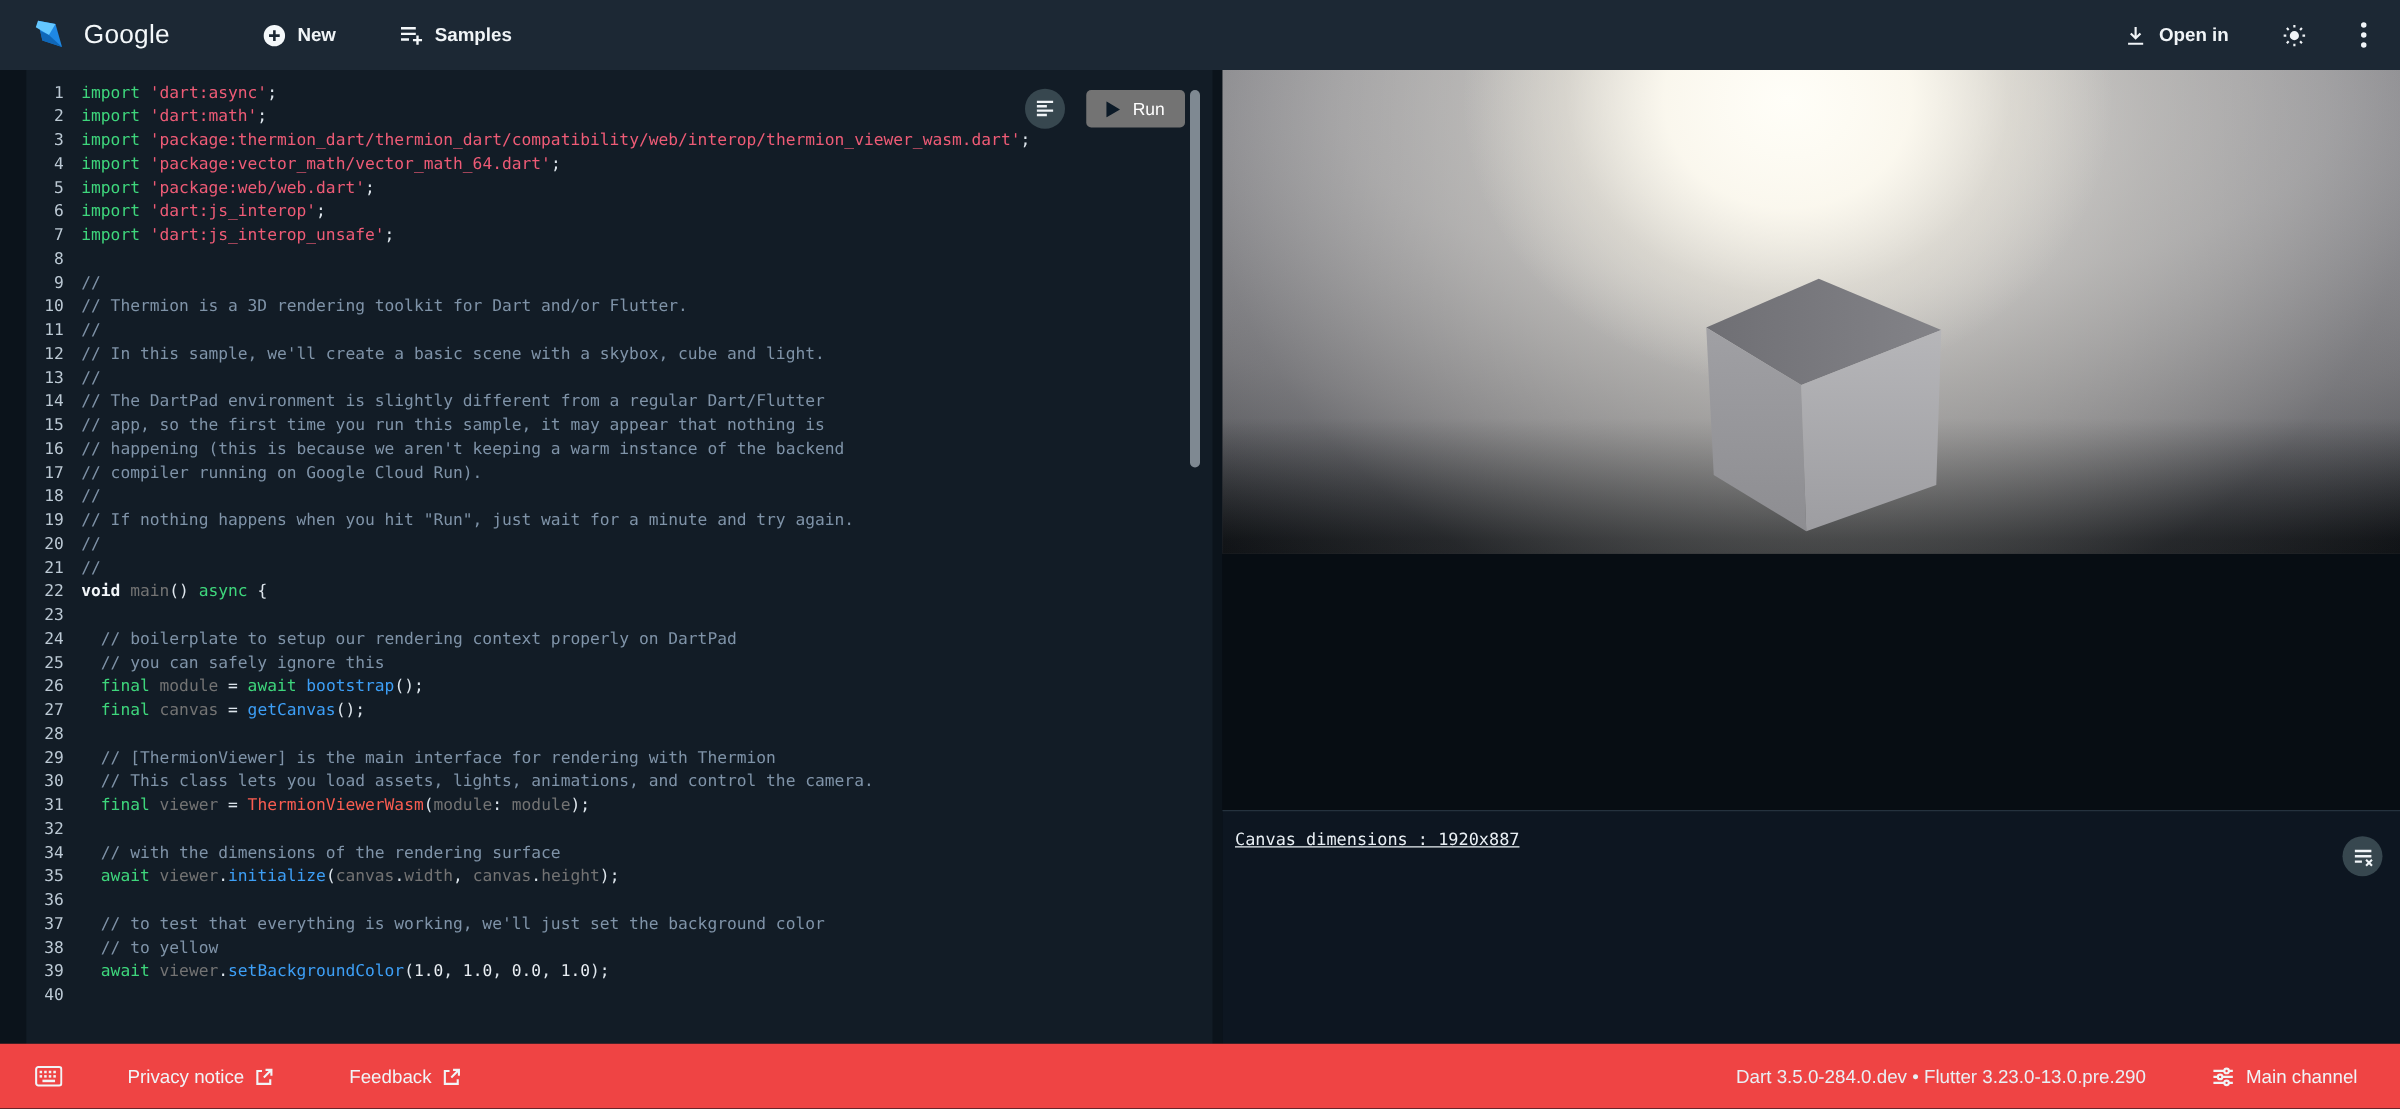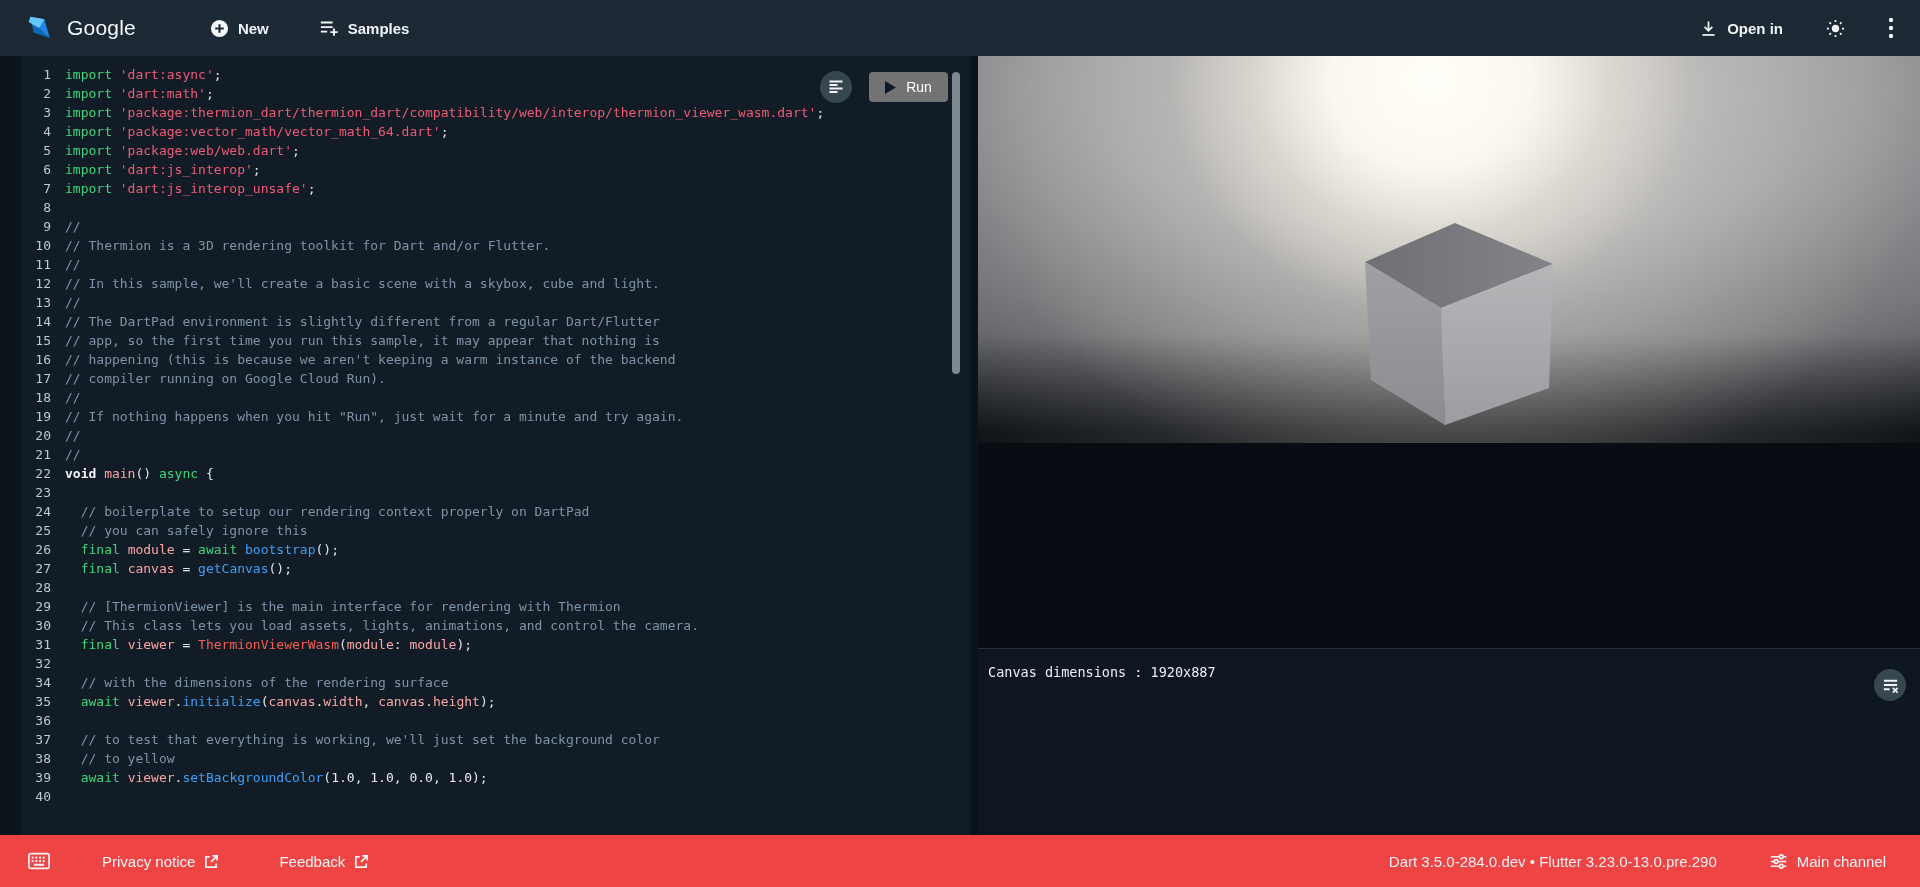--- a/index.html
+++ b/index.html
@@ -23,21 +23,21 @@
         box-sizing:border-box;padding-left:21px;background:#0b131b;}
   .editor-panel{position:relative;width:949px;flex:none;background:#121c26;overflow:hidden;}
   .code-area{position:absolute;inset:0;padding-top:9px;overflow:hidden;cursor:text;}
   .cl{white-space:pre;font-family:"DejaVu Sans Mono","Liberation Mono",monospace;
       font-size:13px;line-height:19px;height:19px;}
   .ln{display:inline-block;width:30px;padding-right:14px;text-align:right;color:#bcc9d4;}
   .lc{color:#dde5ec;}
   .t-kw{color:#3ed67c;}
   .t-str{color:#ee5b76;}
   .t-cm{color:#7f93a8;}
-  .t-id{color:#fca5a5;}
+  .t-id{color:#737373;}
   .t-fn{color:#3d9ff6;}
   .t-cls{color:#fa5d51;}
   .t-pl{color:#dde5ec;}
   .t-num{color:#e9eef3;}
   .t-vd{color:#f2f6f9;font-weight:bold;}
 
   .format-btn{position:absolute;left:799px;top:15px;width:32px;height:32px;border-radius:50%;
               background:#37474f;border:none;cursor:pointer;display:flex;align-items:center;justify-content:center;}
   .run-btn{position:absolute;left:848px;top:16px;width:79px;height:30px;border-radius:4px;
            background:#737373;border:none;cursor:pointer;display:flex;align-items:center;justify-content:center;
@@ -50,21 +50,21 @@
     background:
       radial-gradient(260px 230px at 48% 6%, rgba(255,254,248,1) 0%, rgba(253,250,240,.92) 38%, rgba(233,229,218,.5) 68%, rgba(222,218,207,0) 100%),
       radial-gradient(640px 540px at 50% 12%, rgba(246,243,235,.85) 0%, rgba(212,209,202,.5) 42%, rgba(152,151,152,.16) 76%, rgba(140,140,143,0) 100%),
       linear-gradient(to bottom, rgba(0,0,0,0) 72%, rgba(6,9,12,.85) 97%),
       radial-gradient(140% 125% at 52% 8%, #a9a9ad 0%, #97979b 30%, #737377 55%, #3e4045 80%, #14161b 100%);}
   .cube{position:absolute;left:375px;top:154px;}
   .render-rest{flex:none;height:205px;background:#070d13;}
   .console-panel{position:relative;flex:1;background:#0d1621;border-top:1px solid #25323e;
                  box-sizing:border-box;padding:15px 16px 0 10px;}
   .console-output{font-family:"DejaVu Sans Mono","Liberation Mono",monospace;font-size:13.5px;
-                  color:#e9eff4;white-space:pre;}
+                  color:#e9eff4;white-space:pre;text-decoration:underline;}
   .clear-btn{position:absolute;right:14px;top:20px;width:32px;height:32px;border-radius:50%;
              background:#37474f;border:none;cursor:pointer;display:flex;align-items:center;justify-content:center;}
 
   
   .statusbar{position:absolute;left:0;bottom:0;width:1920px;height:52px;background:#ef4444;
              display:flex;align-items:center;box-sizing:border-box;padding:0 28px 0 26px;}
   .kb-btn{background:none;border:none;padding:2px;cursor:pointer;display:flex;}
   .bar-link{display:flex;align-items:center;gap:9px;background:none;border:none;color:#f0f4f7;
             font-family:inherit;font-size:15px;font-weight:500;cursor:pointer;}
   .ml44{margin-left:44px;} .ml48{margin-left:48px;}

